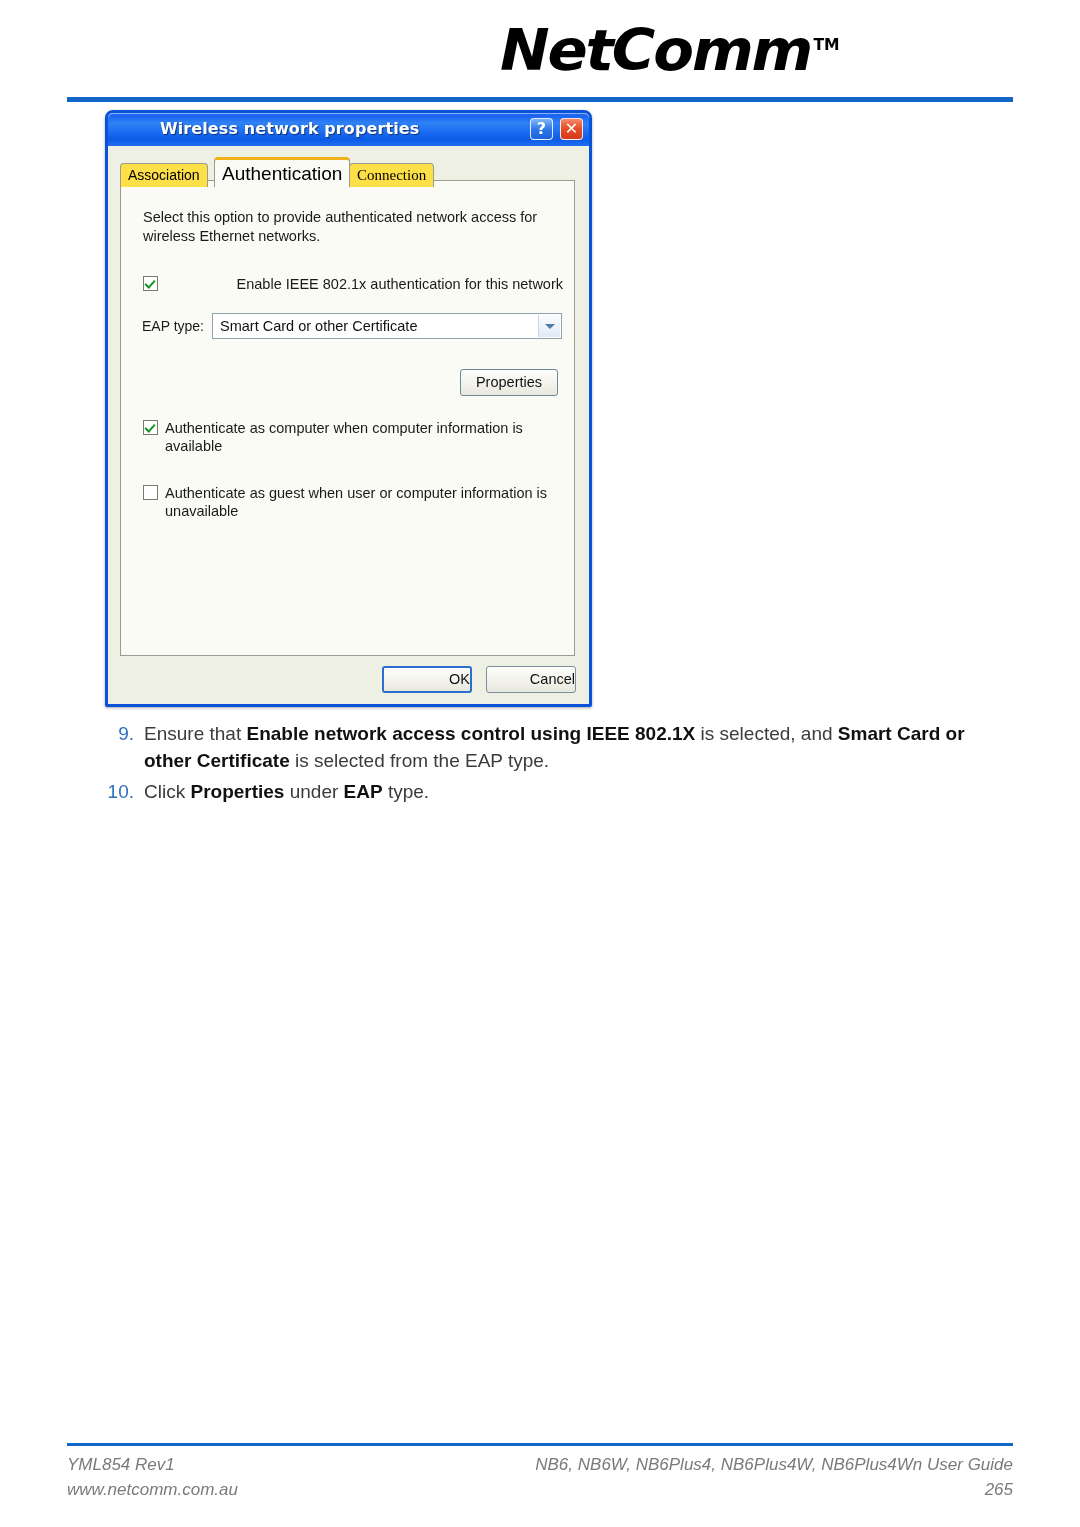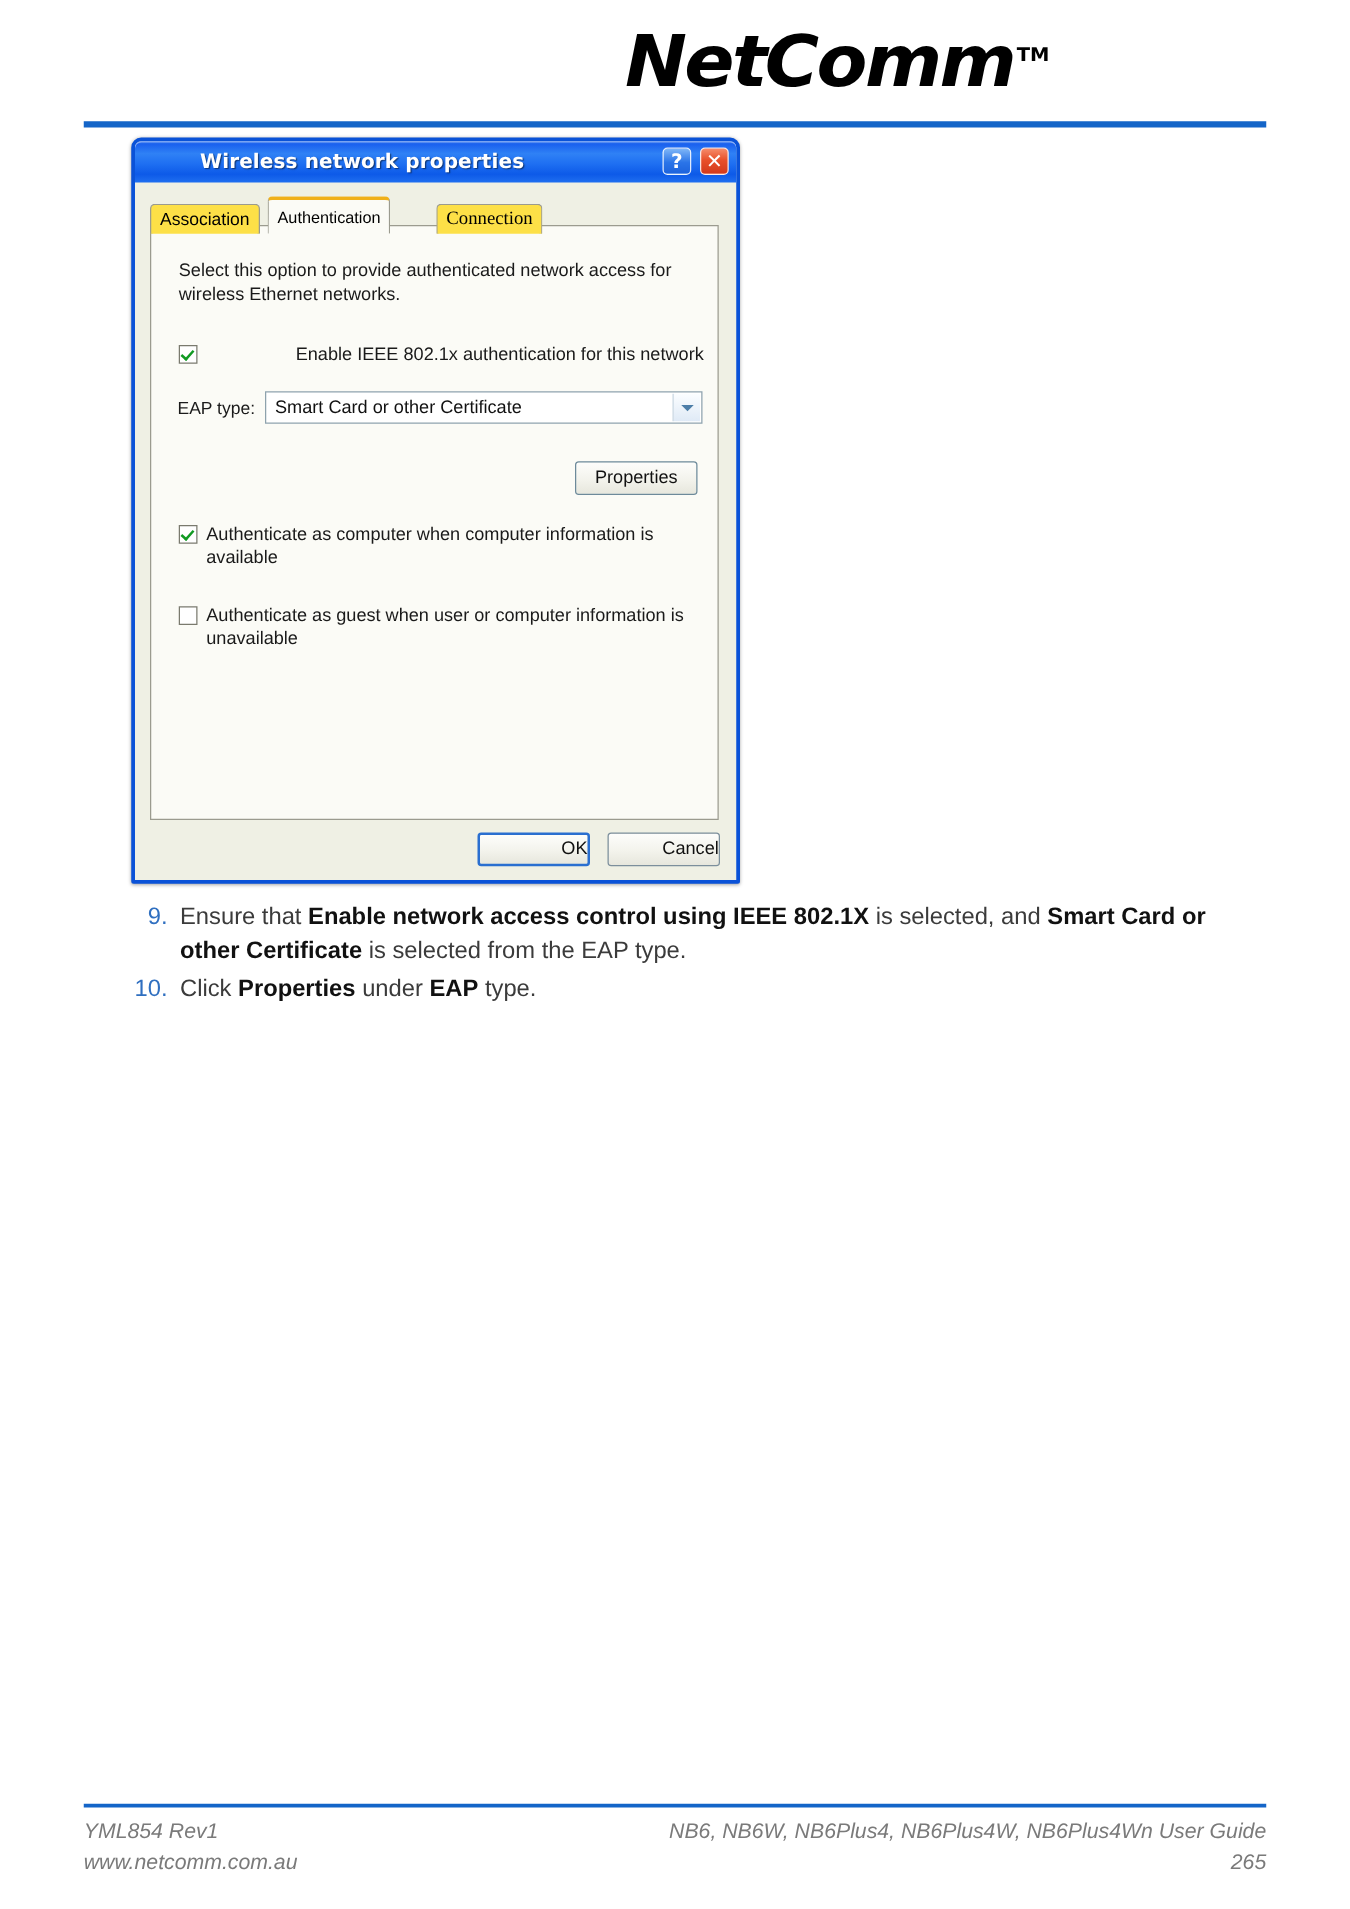--- a/index.html
+++ b/index.html
@@ -142,21 +142,21 @@
   .tab.inactive {
     height: 24px;
     line-height: 23px;
   }
   .tab.active {
     height: 30px;
     line-height: 28px;
     background: #fbfbf6;
     border-top: 3px solid #f0b019;
     z-index: 5;
-    font-size: 13px;
+    font-size: 19px;
     text-align: center;
   }
   #tab-association { left: 0; }
   #tab-authentication { left: 94px; }
   #tab-connection { left: 229px; font-family: "Liberation Serif", serif; font-size: 15px; }
 
   
   #tab-panel {
     position: absolute;
     left: 12px;

